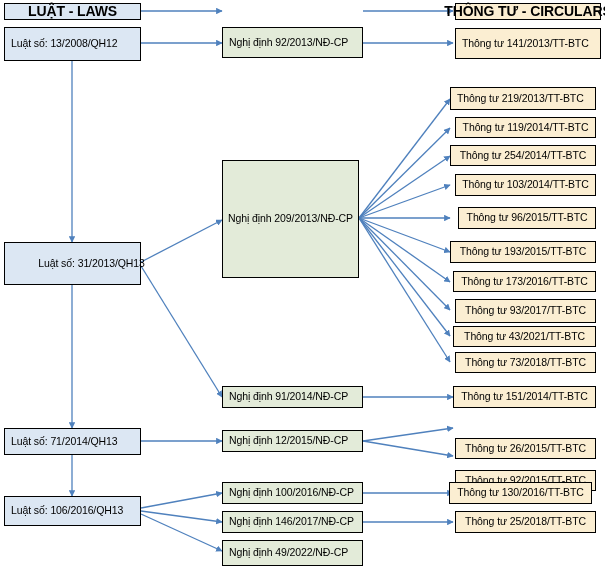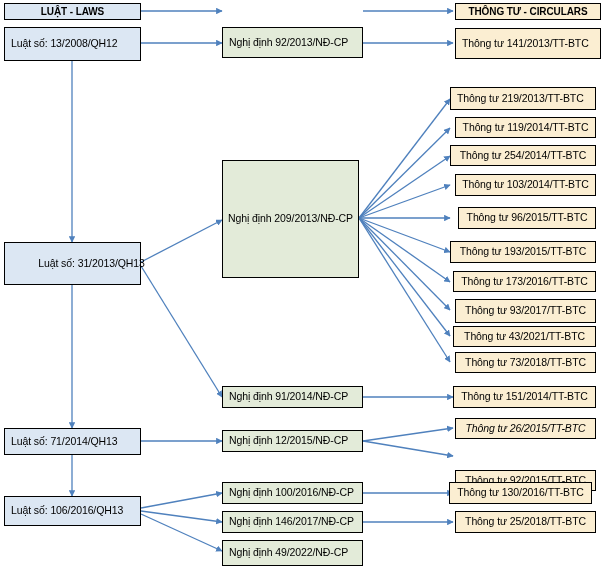--- a/index.html
+++ b/index.html
@@ -39,21 +39,21 @@
     white-space: nowrap;
     z-index: 2;
   }
   .node-law     { background: #dce7f3; }
   .node-decree  { background: #e3ebd9; }
   .node-circ    { background: #fbeed2; }
 
   .header {
     justify-content: center;
     font-weight: bold;
-    font-size: 10px;
+    font-size: 14px;
   }
   .leftpad { padding-left: 6px; }
   .centered { justify-content: center; }
 
   .big-node {
     justify-content: center;
     text-align: center;
   }
 </style>
 </head>
@@ -158,21 +158,21 @@
   <div class="node node-circ centered" style="left:453px; top:271px; width:143px; height:21px;">Thông tư 173/2016/TT-BTC</div>
 
   <div class="node node-circ centered" style="left:455px; top:299px; width:141px; height:24px;">Thông tư 93/2017/TT-BTC</div>
 
   <div class="node node-circ centered" style="left:453px; top:326px; width:143px; height:21px;">Thông tư 43/2021/TT-BTC</div>
 
   <div class="node node-circ centered" style="left:455px; top:352px; width:141px; height:21px;">Thông tư 73/2018/TT-BTC</div>
 
   <div class="node node-circ centered" style="left:453px; top:386px; width:143px; height:22px;">Thông tư 151/2014/TT-BTC</div>
 
-  <div class="node node-circ centered" style="left:455px; top:418px; width:141px; height:21px;font-style:italic;">Thông tư 26/2015/TT-BTC</div>
+  <div class="node node-circ centered" style="left:455px; top:438px; width:141px; height:21px;">Thông tư 26/2015/TT-BTC</div>
 
   <div class="node node-circ centered" style="left:455px; top:446px; width:141px; height:21px;margin-top:24px;">Thông tư 92/2015/TT-BTC</div>
 
   <div class="node node-circ centered" style="left:449px; top:482px; width:143px; height:22px;">Thông tư 130/2016/TT-BTC</div>
 
   <div class="node node-circ centered" style="left:455px; top:511px; width:141px; height:22px;">Thông tư 25/2018/TT-BTC</div>
 
 </div>
 
 </body></html>

